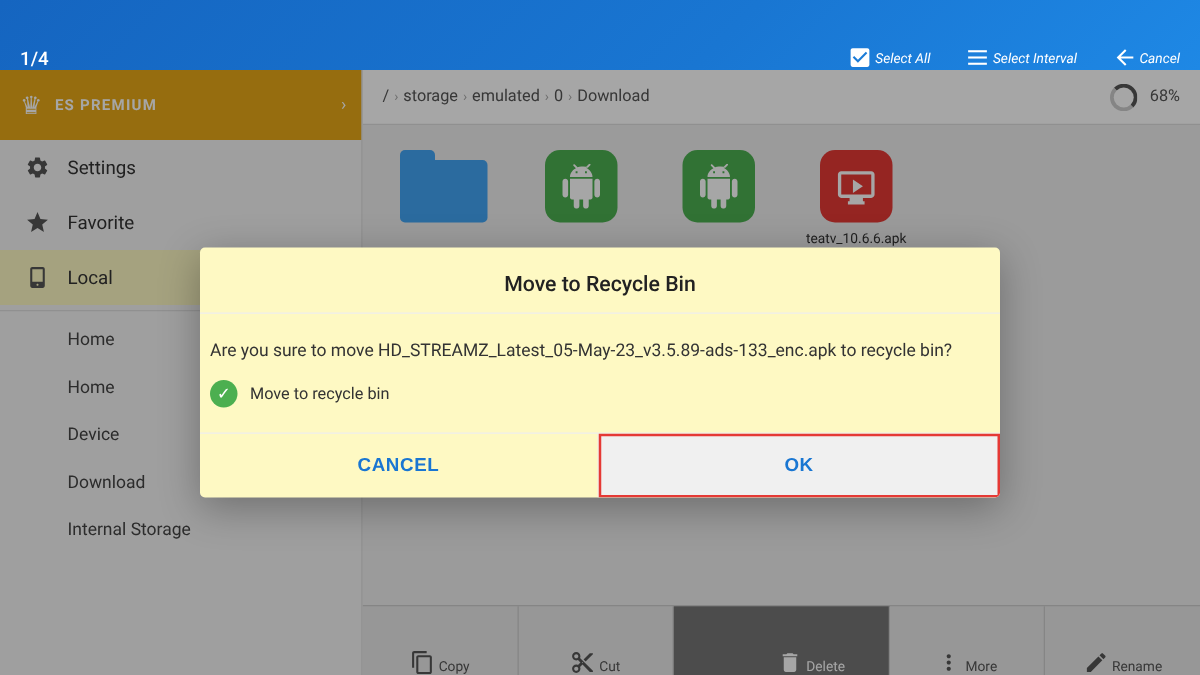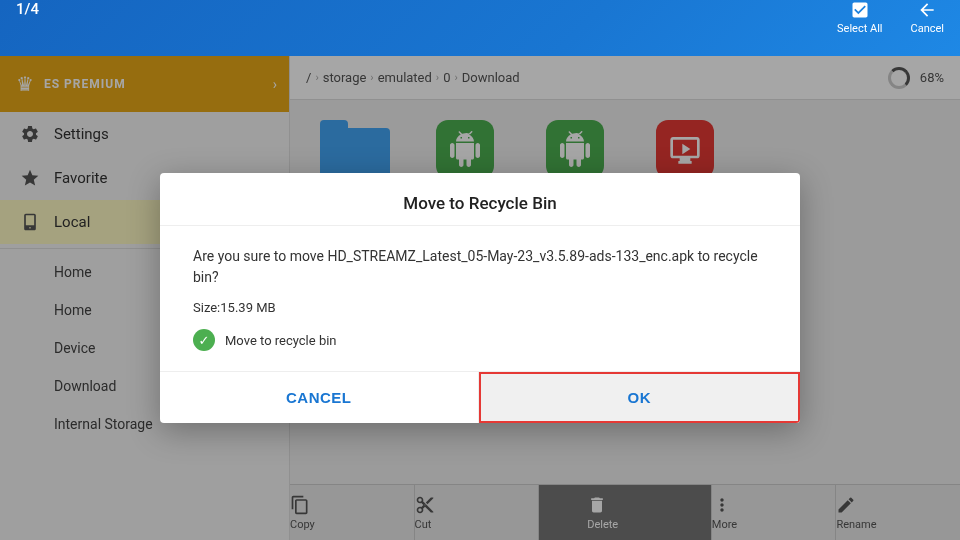--- a/index.html
+++ b/index.html
@@ -19,44 +19,45 @@
       display: flex;
       flex-direction: column;
       position: relative;
     }
 
     
     .top-bar {
       height: 56px;
       background: linear-gradient(135deg, #1565c0 0%, #1976d2 60%, #1e88e5 100%);
       display: flex;
-      align-items: flex-start;
+      align-items: flex-end;
       justify-content: space-between;
       padding: 0 16px;
       position: relative;
       z-index: 1;
     }
     .top-bar-left {
       color: white;
       font-size: 15px;
       font-weight: 500;
     }
     .top-bar-right {
       display: flex;
       align-items: center;
       gap: 28px;
     }
     .top-bar-action {
       display: flex;
-      flex-direction: column;
+      flex-direction: row;
       align-items: center;
       color: white;
       font-size: 11px;
       gap: 2px;
       cursor: pointer;
+      font-style: italic;
     }
     .top-bar-action svg {
       width: 20px;
       height: 20px;
       fill: white;
     }
 
     
     .main-area {
       flex: 1;
@@ -205,22 +206,22 @@
     .bottom-toolbar {
       height: 56px;
       background: #e8e8e8;
       display: flex;
       align-items: center;
       border-top: 1px solid #ccc;
     }
     .toolbar-btn {
       flex: 1;
       display: flex;
-      flex-direction: column;
-      align-items: flex-start;
+      flex-direction: row;
+      align-items: flex-end;
       justify-content: center;
       gap: 3px;
       font-size: 11px;
       color: #555;
       cursor: pointer;
       height: 100%;
       border-right: 1px solid #ccc;
     }
     .toolbar-btn:last-child { border-right: none; }
     .toolbar-btn.active {
@@ -236,36 +237,36 @@
       top: 0; left: 0; right: 0; bottom: 0;
       background: rgba(0,0,0,0.35);
       z-index: 10;
       display: flex;
       align-items: center;
       justify-content: center;
     }
 
     
     .dialog {
-      background: #ffffff;
+      background: #fef9c3;
       border-radius: 4px;
       width: 640px;
       overflow: hidden;
       box-shadow: 0 8px 32px rgba(0,0,0,0.3);
     }
     .dialog-title {
       text-align: center;
       font-size: 17px;
       font-weight: 500;
       color: #222;
       padding: 20px 24px 12px;
       border-bottom: 1px solid #eee;
     }
     .dialog-body {
-      padding: 20px 33px;
+      padding: 20px 8px;
     }
     .dialog-message {
       font-size: 14px;
       color: #333;
       line-height: 1.5;
       margin-bottom: 12px;
     }
     .dialog-size {
       font-size: 13px;
       color: #333;
@@ -323,20 +324,28 @@
 <div class="app-container">
 
   <div class="top-bar">
     <span class="top-bar-left">1/4</span>
     <div class="top-bar-right">
       <div class="top-bar-action">
         <svg viewBox="0 0 24 24">
             <path d="M19 3H5c-1.1 0-2 .9-2 2v14c0 1.1.9 2 2 2h14c1.1 0 2-.9 2-2V5c0-1.1-.9-2-2-2zm-9 14l-5-5 1.41-1.41L10 14.17l7.59-7.59L19 8l-9 9z"></path>
           </svg>
         <span>Select All</span>
+      </div>
+      <div class="top-bar-action">
+        <svg viewBox="0 0 24 24">
+            <rect x="3" y="5" width="18" height="2"></rect>
+            <rect x="3" y="11" width="18" height="2"></rect>
+            <rect x="3" y="17" width="18" height="2"></rect>
+          </svg>
+        <span>Select Interval</span>
       </div>
       <div class="top-bar-action">
         <svg viewBox="0 0 24 24">
             <path d="M20 11H7.83l5.59-5.59L12 4l-8 8 8 8 1.41-1.41L7.83 13H20v-2z"></path>
           </svg>
         <span>Cancel</span>
       </div>
     </div>
   </div>
 
@@ -474,23 +483,20 @@
           <span>Rename</span>
         </div>
       </div>
     </div>
 
     <div class="overlay">
       <div class="dialog">
         <div class="dialog-title">Move to Recycle Bin</div>
         <div class="dialog-body">
           <div class="dialog-message">Are you sure to move HD_STREAMZ_Latest_05-May-23_v3.5.89-ads-133_enc.apk to recycle bin?</div>
-          <div class="dialog-size">
-            <span>Size:</span><span>15.39 MB</span>
-          </div>
           <div class="dialog-option">
             <div class="check-circle">✓</div>
             <span>Move to recycle bin</span>
           </div>
         </div>
         <div class="dialog-actions">
           <button class="dialog-btn dialog-btn-cancel">CANCEL</button>
           <button class="dialog-btn dialog-btn-ok">OK</button>
         </div>
       </div>

